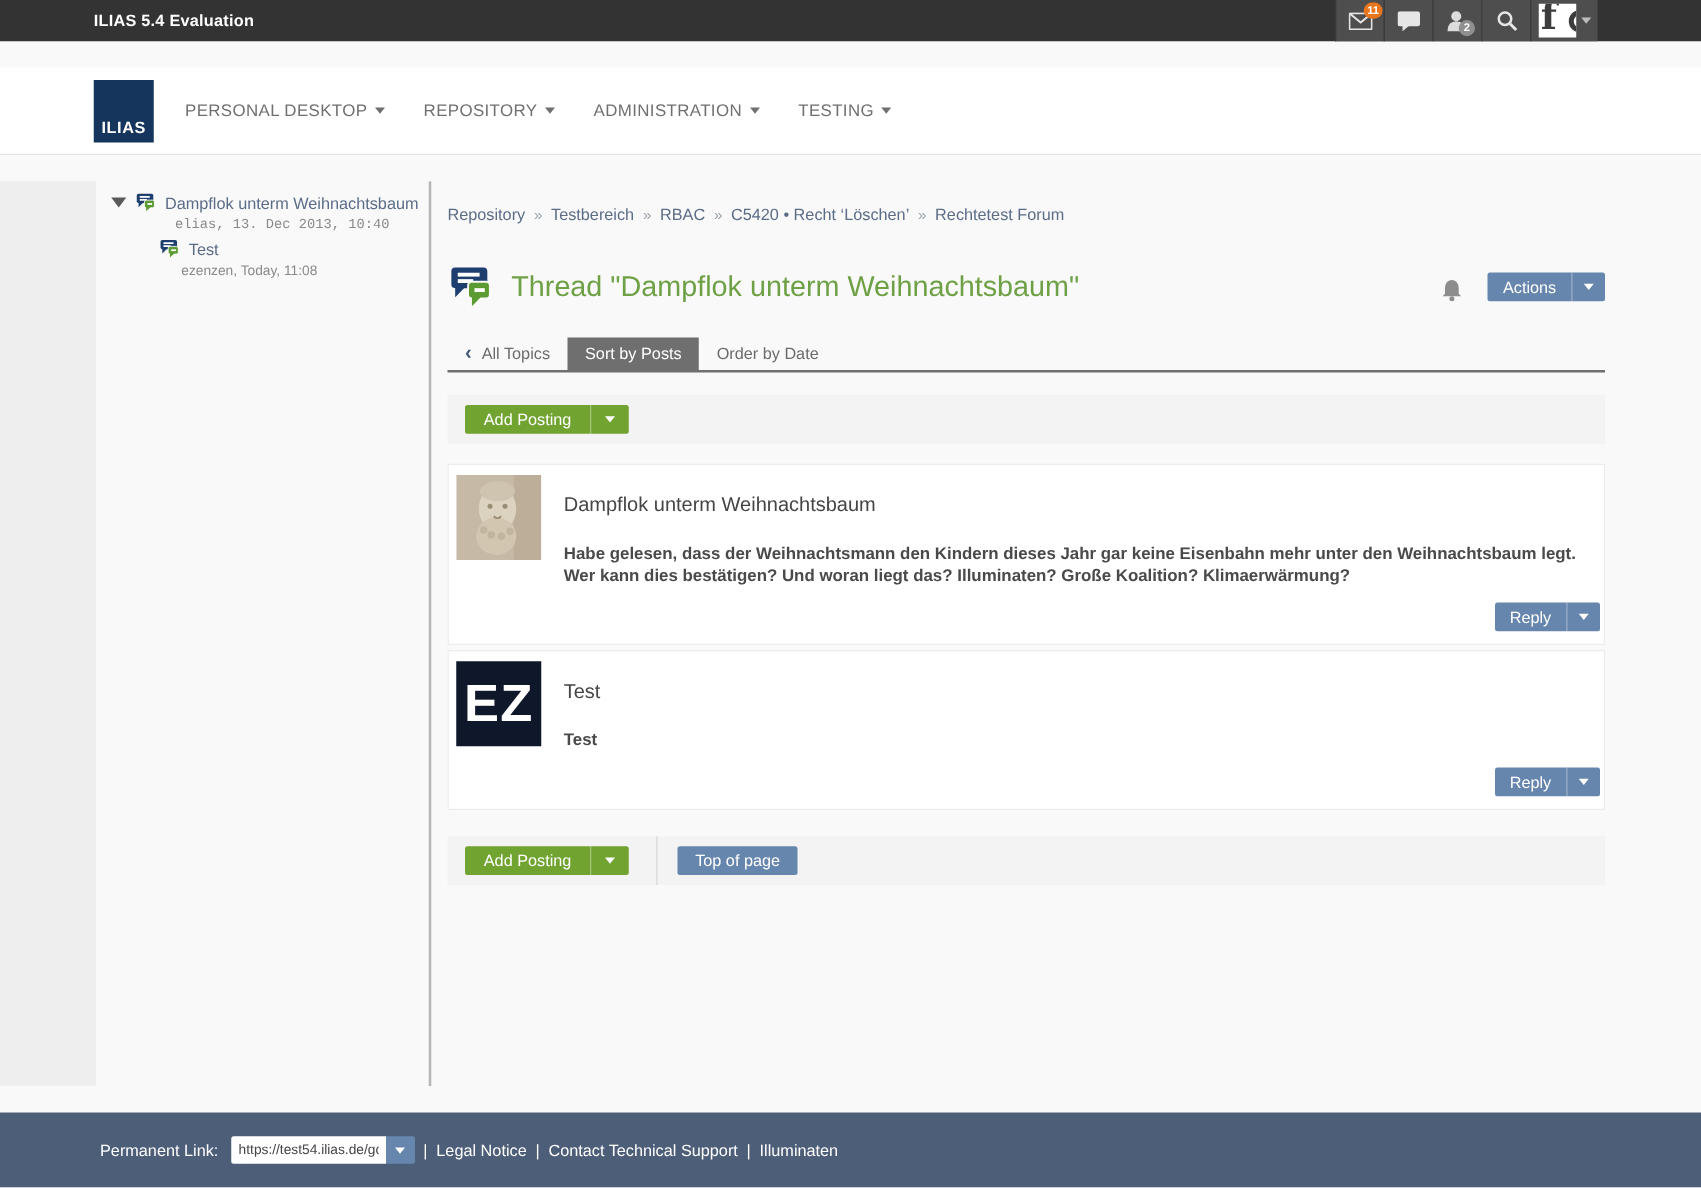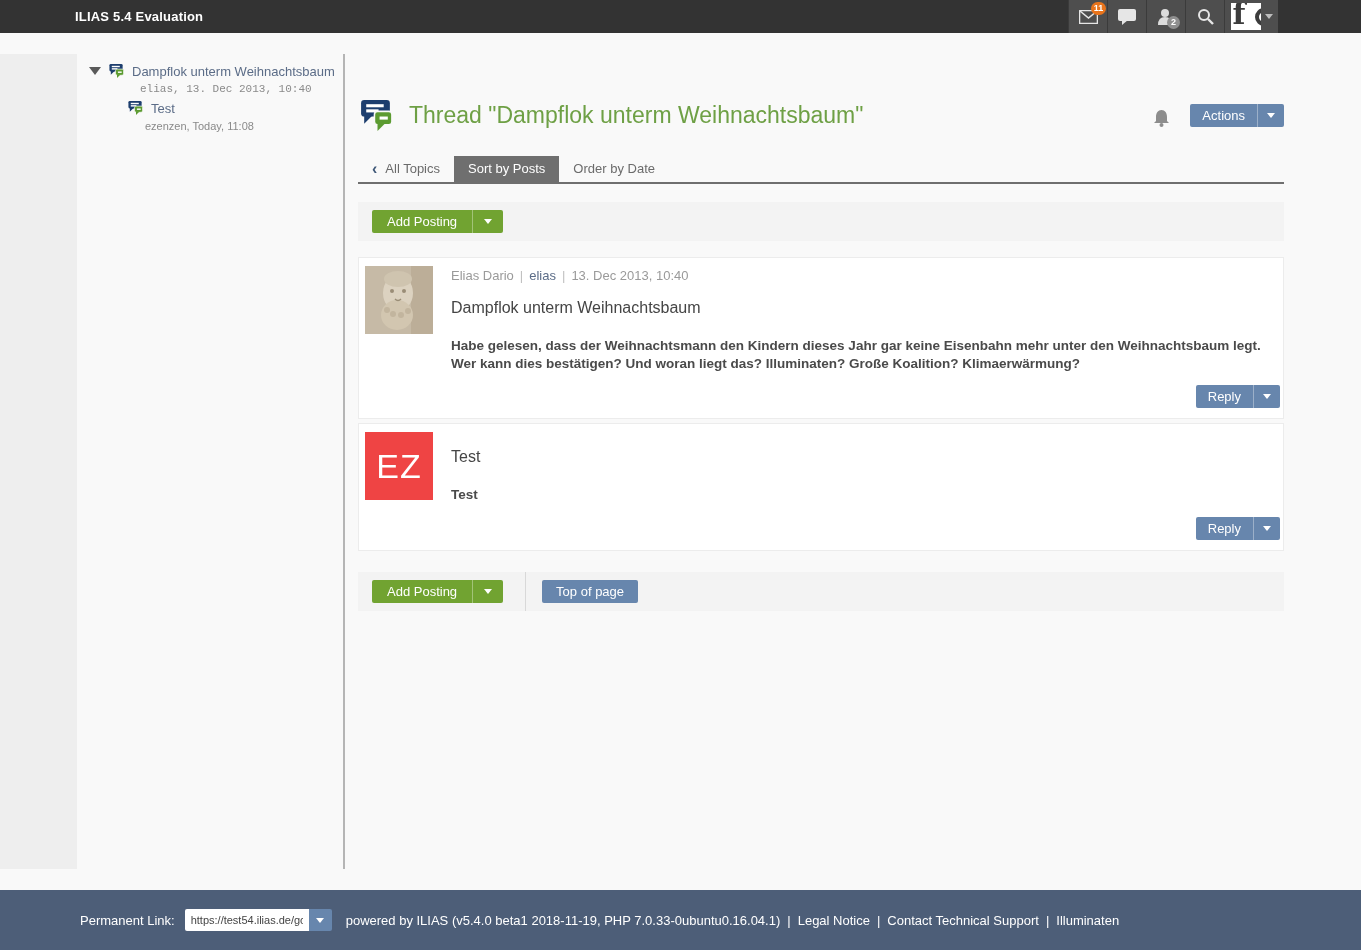--- a/index.html
+++ b/index.html
@@ -67,21 +67,21 @@
   .toolbar { margin-top:18px; background:#f3f3f3; padding:8px 14px; display:flex; align-items:center; }
   .btn-green { background:#71a331; color:#ffffff; font-size:13px; border:none; border-radius:2px; display:inline-flex; align-items:stretch; cursor:pointer; }
   .btn-green .lbl { padding:4px 15px; }
   .btn-green .caret-seg { padding:0 11px; display:flex; align-items:center; border-left:1px solid rgba(255,255,255,.35); }
   .toolbar .vdiv { width:1px; align-self:stretch; background:#d8d8d8; margin:-8px 16px -8px 22px; }
 
   .post-card { background:#ffffff; border:1px solid #ececec; margin-top:16px; padding:8px 3px 10px 6px; }
   .post-card + .post-card { margin-top:4px; }
   .post-flex { display:flex; }
   .post-avatar { width:68px; height:68px; flex:0 0 auto; }
-  .post-avatar.initials { background:#ef4444; color:#ffffff; display:flex; align-items:center; justify-content:center; font-size:34px; letter-spacing:1px; }
+  .post-avatar.initials { background:#0f172a; color:#ffffff; display:flex; align-items:center; justify-content:center; font-size:42px; letter-spacing:1px;font-weight:bold; }
   .post-content { flex:1; padding-left:18px; padding-right:12px; }
   .post-meta { font-size:13px; color:#9a9a9a; margin-top:2px; }
   .post-meta a { color:#5b6c87; text-decoration:none; cursor:pointer; }
   .post-meta .pipe { margin:0 6px; color:#c0c0c0; }
   .post-title { font-size:16px; color:#454545; margin-top:16px; }
   .post-body { font-size:13.5px; color:#4a4a4a; line-height:1.35; margin-top:20px;font-weight:bold; }
   .reply-row { display:flex; justify-content:flex-end; margin-top:12px; }
 
   
   .footer { height:60px; background:#4d5e78; flex:0 0 auto; display:flex; align-items:center; padding-left:80px; color:#ffffff; font-size:13px; }
@@ -129,20 +129,41 @@
       <div class="icon-btn">
         <div class="avatar-tile">
           <span class="f-glyph">f</span>
           <span class="arc"></span>
         </div>
         <span class="caret dim"></span>
       </div>
     </div>
   </div>
 
+  <div class="header">
+    <div class="logo">ILIAS</div>
+    <div class="nav">
+      <div class="nav-item">
+        <span>PERSONAL DESKTOP</span>
+          <span class="caret"></span>
+      </div>
+      <div class="nav-item">
+        <span>REPOSITORY</span>
+          <span class="caret"></span>
+      </div>
+      <div class="nav-item">
+        <span>ADMINISTRATION</span>
+          <span class="caret"></span>
+      </div>
+      <div class="nav-item">
+        <span>TESTING</span>
+          <span class="caret"></span>
+      </div>
+    </div>
+  </div>
 
   <div class="content-row">
     <div class="gutter-left"></div>
 
     <div class="sidebar">
       <div class="tree-row lvl1">
         <span class="tri-down"></span>
         <svg width="17" height="16" viewBox="0 0 36 32">
           <rect x="3" y="1" width="28" height="16" rx="3" fill="#1d3e6e"></rect>
           <polygon points="6,15 6,24 15,15" fill="#1d3e6e"></polygon>
@@ -165,20 +186,23 @@
           <polygon points="19,23 19,31 27,23" fill="#5c9b31"></polygon>
           <rect x="21" y="17" width="8" height="3" fill="#fff"></rect>
         </svg>
         <a class="tree-link">Test</a>
       </div>
       <div class="tree-meta m2">ezenzen, Today, 11:08</div>
     </div>
 
     <div class="main">
 
+      <div class="breadcrumb">
+        <a>Repository</a><span class="sep">»</span><a>Testbereich</a><span class="sep">»</span><a>RBAC</a><span class="sep">»</span><a>C5420 • Recht ‘Löschen’</a><span class="sep">»</span><a>Rechtetest Forum</a>
+      </div>
 
       <div class="title-row">
         <svg width="37" height="33" viewBox="0 0 36 32">
           <rect x="3" y="1" width="28" height="16" rx="3" fill="#1d3e6e"></rect>
           <polygon points="6,15 6,24 15,15" fill="#1d3e6e"></polygon>
           <rect x="8" y="5" width="17" height="3" fill="#fff"></rect>
           <rect x="8" y="10" width="12" height="3" fill="#fff"></rect>
           <rect x="16" y="12" width="17" height="13" rx="3" fill="#5c9b31" stroke="#f9f9f9" stroke-width="1.5"></rect>
           <polygon points="19,23 19,31 27,23" fill="#5c9b31"></polygon>
           <rect x="21" y="17" width="8" height="3" fill="#fff"></rect>
@@ -233,23 +257,20 @@
               <circle cx="27" cy="25" r="2" fill="#9a8d76"></circle>
               <circle cx="39" cy="25" r="2" fill="#9a8d76"></circle>
               <path d="M30,33 q3,3 6,0" stroke="#9a8d76" stroke-width="1.5" fill="none"></path>
               <circle cx="22" cy="44" r="3" fill="#c2b59e"></circle>
               <circle cx="28" cy="48" r="3" fill="#c2b59e"></circle>
               <circle cx="36" cy="49" r="3" fill="#c2b59e"></circle>
               <circle cx="43" cy="45" r="3" fill="#c2b59e"></circle>
             </svg>
           </div>
           <div class="post-content">
-            <div class="post-meta">
-              <span>Elias Dario</span><span class="pipe">|</span><a>elias</a><span class="pipe">|</span><span>13. Dec 2013, 10:40</span>
-            </div>
             <div class="post-title">Dampflok unterm Weihnachtsbaum</div>
             <div class="post-body">Habe gelesen, dass der Weihnachtsmann den Kindern dieses Jahr gar keine Eisenbahn mehr unter den Weihnachtsbaum legt. Wer kann dies bestätigen? Und woran liegt das? Illuminaten? Große Koalition? Klimaerwärmung?</div>
           </div>
         </div>
         <div class="reply-row">
           <button class="btn-blue">
             <span class="lbl">Reply</span>
             <span class="caret-seg">
                 <span class="caret"></span>
               </span>
@@ -288,21 +309,20 @@
 
     </div>
   </div>
 
   <div class="footer">
     <span class="plabel">Permanent Link:</span>
     <input class="perma-input" value="https://test54.ilias.de/gc" style="">
     <button class="perma-caret">
         <span class="caret"></span>
       </button>
-    <span class="powered">powered by ILIAS (v5.4.0 beta1 2018-11-19, PHP 7.0.33-0ubuntu0.16.04.1)</span>
     <span class="pipe">|</span>
     <a>Legal Notice</a>
     <span class="pipe">|</span>
     <a>Contact Technical Support</a>
     <span class="pipe">|</span>
     <a>Illuminaten</a>
   </div>
 
 </div>
 

